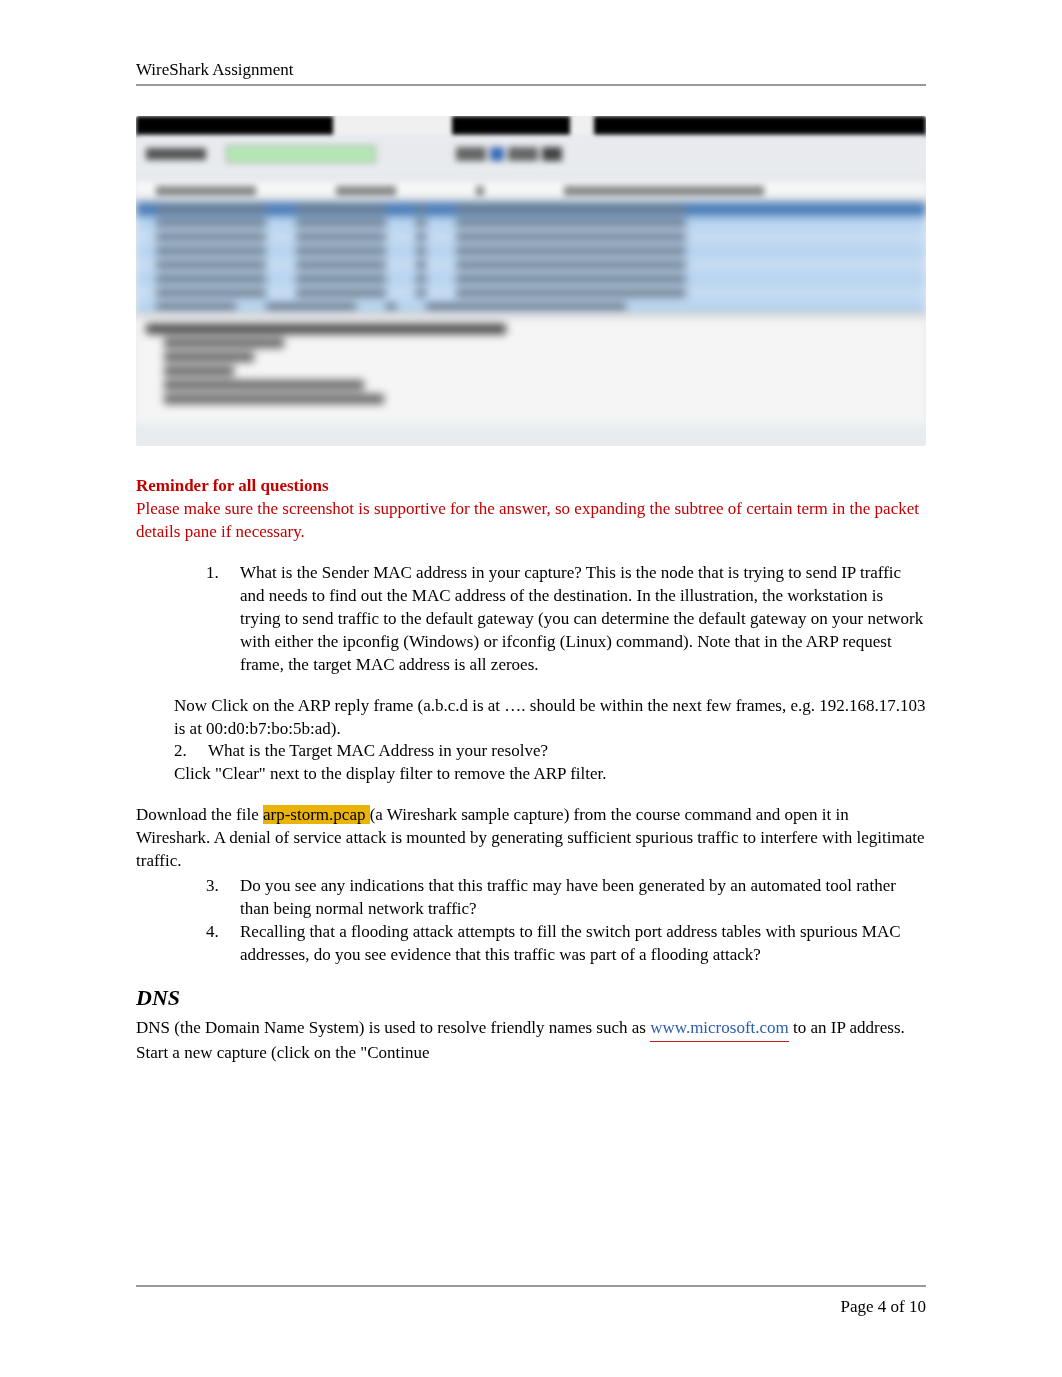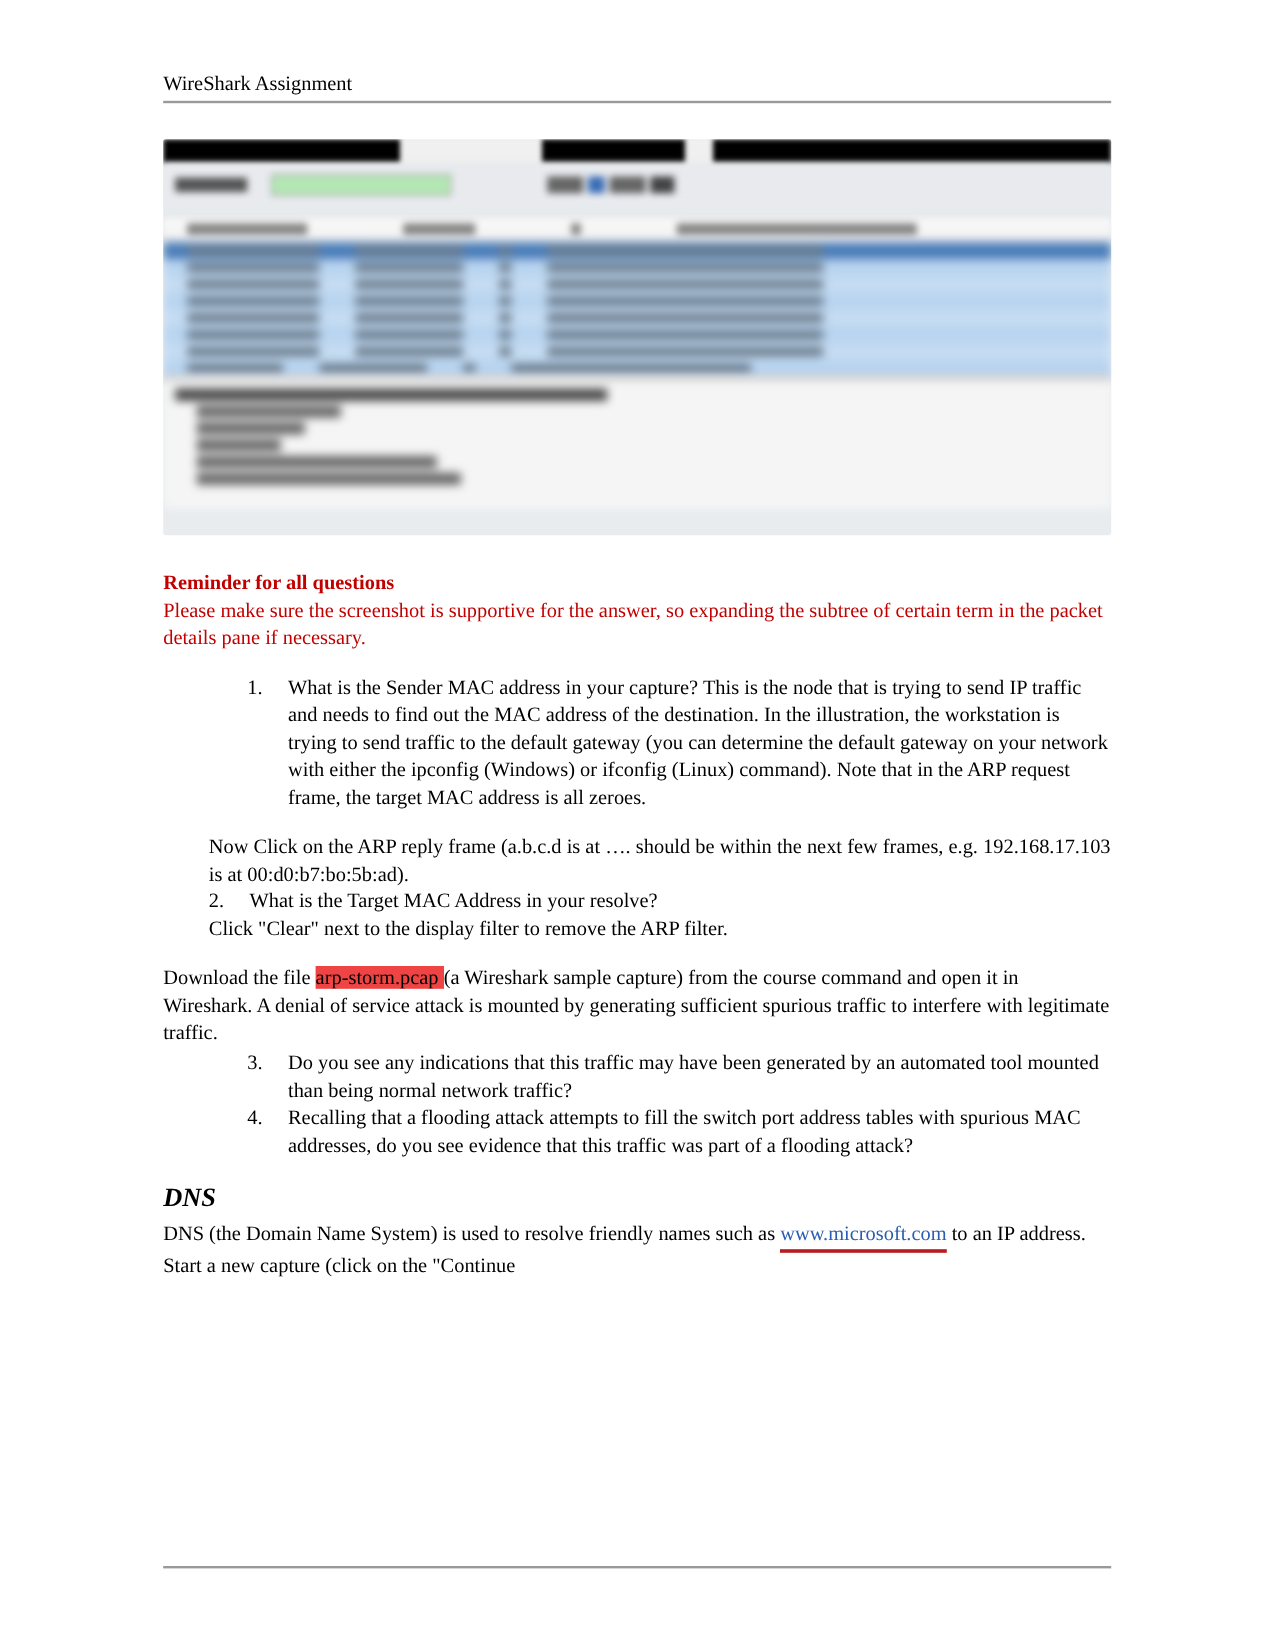--- a/index.html
+++ b/index.html
@@ -136,36 +136,36 @@
     font-size: 17px;
     line-height: 1.35;
     margin-bottom: 18px;
   }
   .plain-para {
     font-size: 17px;
     line-height: 1.35;
     margin-bottom: 2px;
   }
   .highlight {
-    background: #ef4444;
+    background: #eab308;
   }
   .dns-head {
     font-family: Liberation Serif, serif;
     font-weight: bold;
     font-style: italic;
     font-size: 22px;
     margin-top: 18px;
     margin-bottom: 6px;
   }
   .link {
     color: #2a5db0;
     text-decoration: none;
   }
   .link-underlay {
-    border-bottom: 3px solid #b91c1c;
+    border-bottom: 1px solid #b91c1c;
     padding-bottom: 1px;
     display: inline-block;
   }
   .footer {
     position: absolute;
     bottom: 60px;
     left: 136px;
     right: 136px;
   }
   .hr-bottom {
@@ -285,31 +285,32 @@
 </div>
 
 <div class="plain-para">
   <span>Download the file </span><span class="highlight">arp-storm.pcap </span><span>(a Wireshark sample capture) from the course command and open it in Wireshark.  A denial of service attack is mounted by generating sufficient spurious traffic to interfere with legitimate traffic.</span>
 </div>
 
 <div class="ordered" style="margin-top:2px;">
   <div class="item">
     <div class="item-row">
       <div class="item-num">3.</div>
-      <div class="item-body">Do you see any indications that this traffic may have been generated by an automated tool mounted than being normal network traffic?</div>
+      <div class="item-body">Do you see any indications that this traffic may have been generated by an automated tool rather than being normal network traffic?</div>
     </div>
   </div>
   <div class="item">
     <div class="item-row">
       <div class="item-num">4.</div>
       <div class="item-body">Recalling that a flooding attack attempts to fill the switch port address tables with spurious MAC addresses, do you see evidence that this traffic was part of a flooding attack?</div>
     </div>
   </div>
 </div>
 
 <div class="dns-head">DNS</div>
 <div class="plain-para">
   <span>DNS (the Domain Name System) is used to resolve friendly names such as </span><span class="link-underlay"><a class="link">www.microsoft.com</a></span><span> to an IP address.  Start a new capture (click on the "Continue</span>
 </div>
 
 <div class="footer">
   <hr class="hr-bottom">
+  <div class="page-num">Page 4 of 10</div>
 </div>
 
 </body></html>

